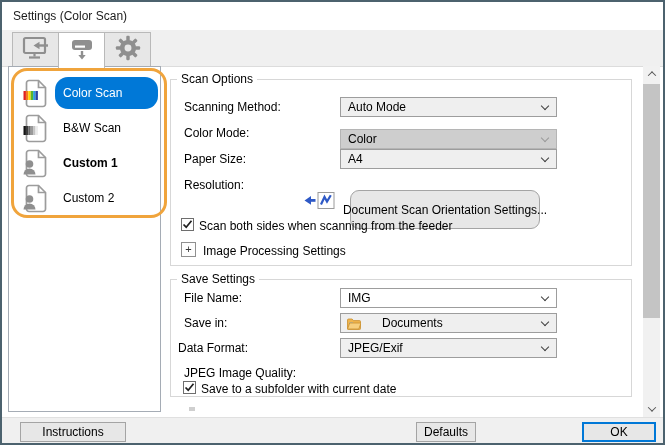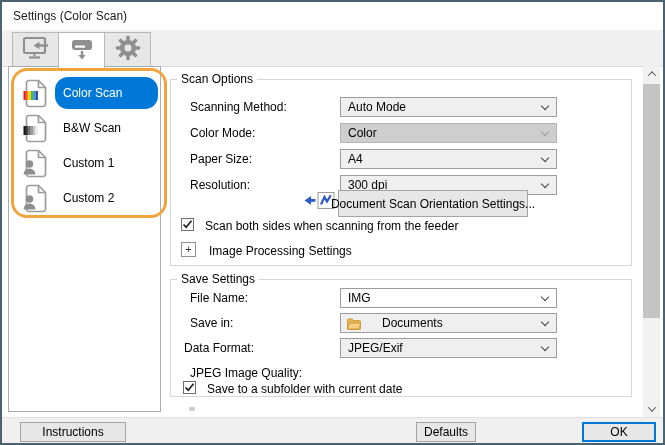--- a/index.html
+++ b/index.html
@@ -24,21 +24,21 @@
   .profile-item-hl { position:absolute; left:53px; width:103px; height:32px; line-height:32px; padding-left:8px;
     font-size:12px; color:#000; cursor:pointer; overflow:hidden; white-space:nowrap; }
   .profile-item-hl.selected { background:#0078d7; color:#fff;border-radius:13px; }
   .profile-icon { position:absolute; left:20px; width:26px; height:30px; }
 
   .groupbox { position:absolute; left:168px; width:462px; border:1px solid #d7d7d7; background:transparent; }
   .groupbox-label { position:absolute; left:6px; top:-8px; background:#fff; padding:0 4px; font-size:12px; color:#000; }
   .gb1 { top:77px; height:187px; }
   .gb2 { top:277px; height:118px; }
 
-  .lbl { position:absolute; font-size:12px; color:#000; white-space:nowrap;margin-left:6px; }
+  .lbl { position:absolute; font-size:12px; color:#000; white-space:nowrap; }
   .combo { position:absolute; left:338px; width:217px; height:20px; background:#efefef; border:1px solid #9d9d9d; cursor:pointer; }
   .combo .combo-text { position:absolute; left:7px; top:0; line-height:18px; font-size:12px; color:#000; white-space:nowrap; }
   .combo.editable { background:#ffffff; }
   .combo.disabled { background:#cecece; border-color:#b5b5b5; cursor:default; }
   .chev { position:absolute; right:8px; top:5px; width:6px; height:6px;
     border-right:1.5px solid #3f3f3f; border-bottom:1.5px solid #3f3f3f; transform:rotate(45deg); }
   .combo.disabled .chev { border-color:#9a9a9a; }
   .combo .mini-folder { position:absolute; left:6px; top:4px; }
   .combo .combo-text.with-icon { left:24px;margin-left:17px; }
 
@@ -149,21 +149,21 @@
   </div>
 
   <span class="profile-icon" style="top:146px;">
     <svg width="26" height="30" viewBox="0 0 26 30">
       <path d="M7,2.5 h9.5 l7,7 v16.5 a2.5,2.5 0 0 1 -2.5,2.5 h-14 a2.5,2.5 0 0 1 -2.5,-2.5 v-21 a2.5,2.5 0 0 1 2.5,-2.5 z" fill="#fff" stroke="#9c9c9c" stroke-width="1.7"></path>
       <path d="M16.5,2.5 v7 h7" fill="none" stroke="#9c9c9c" stroke-width="1.7"></path>
       <circle cx="7.5" cy="16" r="3.8" fill="#8f8f8f"></circle>
       <path d="M1.5,26.5 a6,6 0 0 1 12,0 z" fill="#8f8f8f"></path>
     </svg>
   </span>
-  <div class="profile-item-hl" style="top:145px;">
+  <div class="profile-item-hl" style="top:145px;font-weight:bold;">
     <span>Custom 1</span>
   </div>
 
   <span class="profile-icon" style="top:181px;">
     <svg width="26" height="30" viewBox="0 0 26 30">
       <path d="M7,2.5 h9.5 l7,7 v16.5 a2.5,2.5 0 0 1 -2.5,2.5 h-14 a2.5,2.5 0 0 1 -2.5,-2.5 v-21 a2.5,2.5 0 0 1 2.5,-2.5 z" fill="#fff" stroke="#9c9c9c" stroke-width="1.7"></path>
       <path d="M16.5,2.5 v7 h7" fill="none" stroke="#9c9c9c" stroke-width="1.7"></path>
       <circle cx="7.5" cy="16" r="3.8" fill="#8f8f8f"></circle>
       <path d="M1.5,26.5 a6,6 0 0 1 12,0 z" fill="#8f8f8f"></path>
     </svg>
@@ -178,46 +178,42 @@
     <span class="groupbox-label">Scan Options</span>
   </div>
 
   <span class="lbl" style="left:182px; top:98px;">Scanning Method:</span>
   <div class="combo" style="top:95px;">
     <span class="combo-text">Auto Mode</span>
     <span class="chev"></span>
   </div>
 
   <span class="lbl" style="left:182px; top:124px;">Color Mode:</span>
-  <div class="combo disabled" style="top:121px;">
+  <div class="combo disabled" style="top:127px;">
     <span class="combo-text">Color</span>
     <span class="chev"></span>
   </div>
 
   <span class="lbl" style="left:182px; top:150px;">Paper Size:</span>
   <div class="combo" style="top:147px;">
     <span class="combo-text">A4</span>
     <span class="chev"></span>
   </div>
 
   <span class="lbl" style="left:182px; top:176px;">Resolution:</span>
-  <div class="combo" style="top:173px;">
-    <span class="combo-text">300 dpi</span>
-    <span class="chev"></span>
-  </div>
 
   <span class="orient-icon">
     <svg width="34" height="19" viewBox="0 0 34 19">
       <rect x="5.5" y="8" width="6" height="2.8" fill="#2e59c6"></rect>
       <polygon points="0.5,9.4 7,5 7,13.8" fill="#2e59c6"></polygon>
       <rect x="14" y="1.5" width="16" height="16" fill="#ffffff" stroke="#9a9a9a" stroke-width="1"></rect>
       <polyline points="17,13.5 20.5,6 23,10.5 26.8,4.2" fill="none" stroke="#2e59c6" stroke-width="2.2"></polyline>
     </svg>
   </span>
-  <div class="btn" style="left:336px; top:188px; width:190px; height:27px;">
+  <div class="btn" style="left:348px; top:188px; width:190px; height:39px;border-radius:9px;">
     <span>Document Scan Orientation Settings...</span>
   </div>
 
   <div class="checkbox" style="left:179px; top:216px;">
     <svg width="11" height="11" viewBox="0 0 11 11">
       <polyline points="1.5,5.5 4.2,8.2 9.5,1.8" fill="none" stroke="#1f1f1f" stroke-width="1.7"></polyline>
     </svg>
   </div>
   <span class="lbl" style="left:197px; top:217px;">Scan both sides when scanning from the feeder</span>
 

